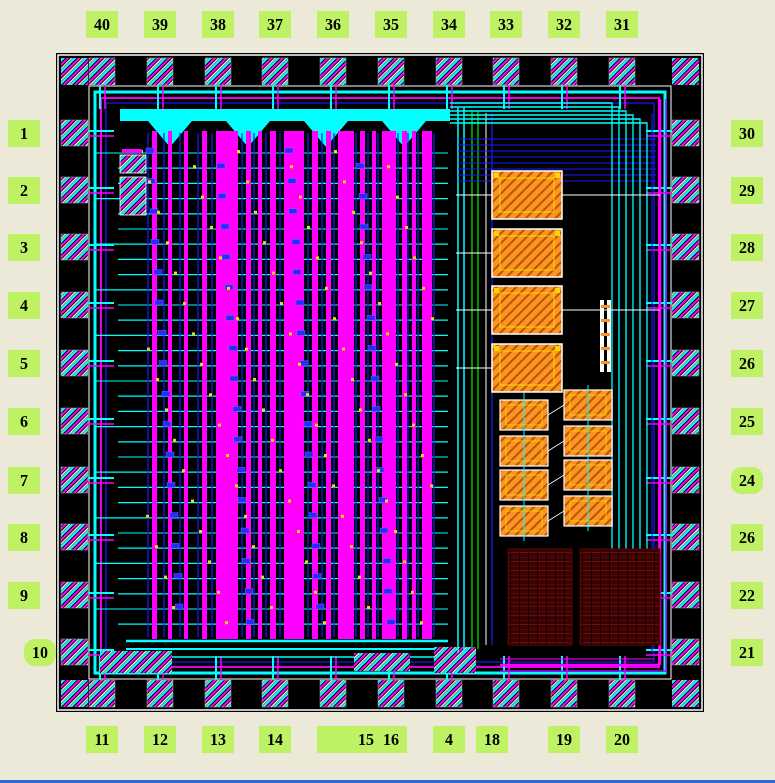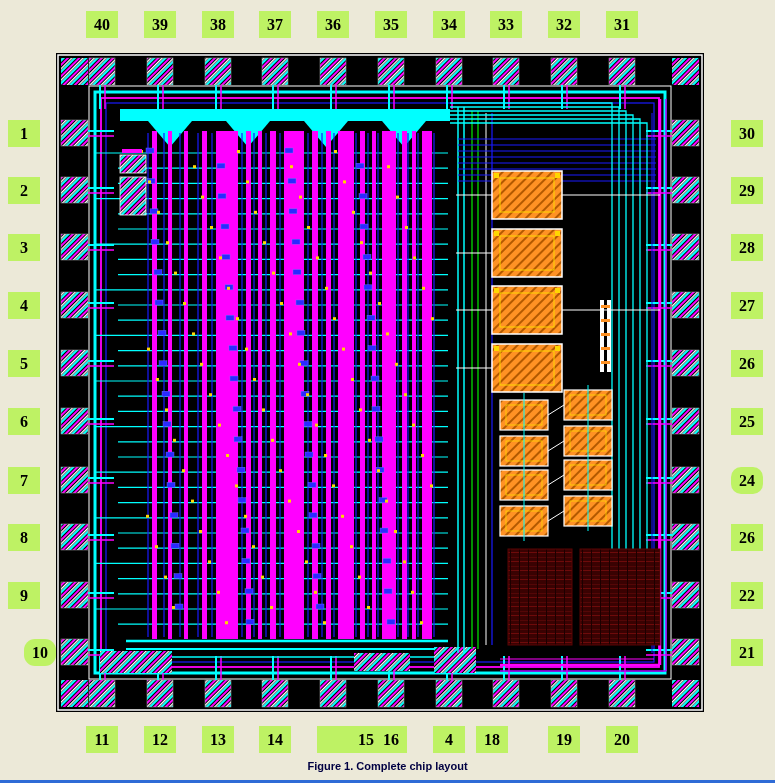--- a/index.html
+++ b/index.html
@@ -527,15 +527,14 @@
       <div class="pin-label" style="left: 731px; top: 177px;">29</div>
       <div class="pin-label" style="left: 731px; top: 234px;">28</div>
       <div class="pin-label" style="left: 731px; top: 292px;">27</div>
       <div class="pin-label" style="left: 731px; top: 350px;">26</div>
       <div class="pin-label" style="left: 731px; top: 408px;">25</div>
       <div class="pin-label" style="left: 731px; top: 467px; border-radius: 10px;">24</div>
       <div class="pin-label" style="left: 731px; top: 524px;">26</div>
       <div class="pin-label" style="left: 731px; top: 582px;">22</div>
       <div class="pin-label" style="left: 731px; top: 639px;">21</div>
     </div>
-  <div id="caption">Figure 1. Complete chip layout</div>
   <div id="bottom-frame"></div>
 </div>
 
 </body></html>

